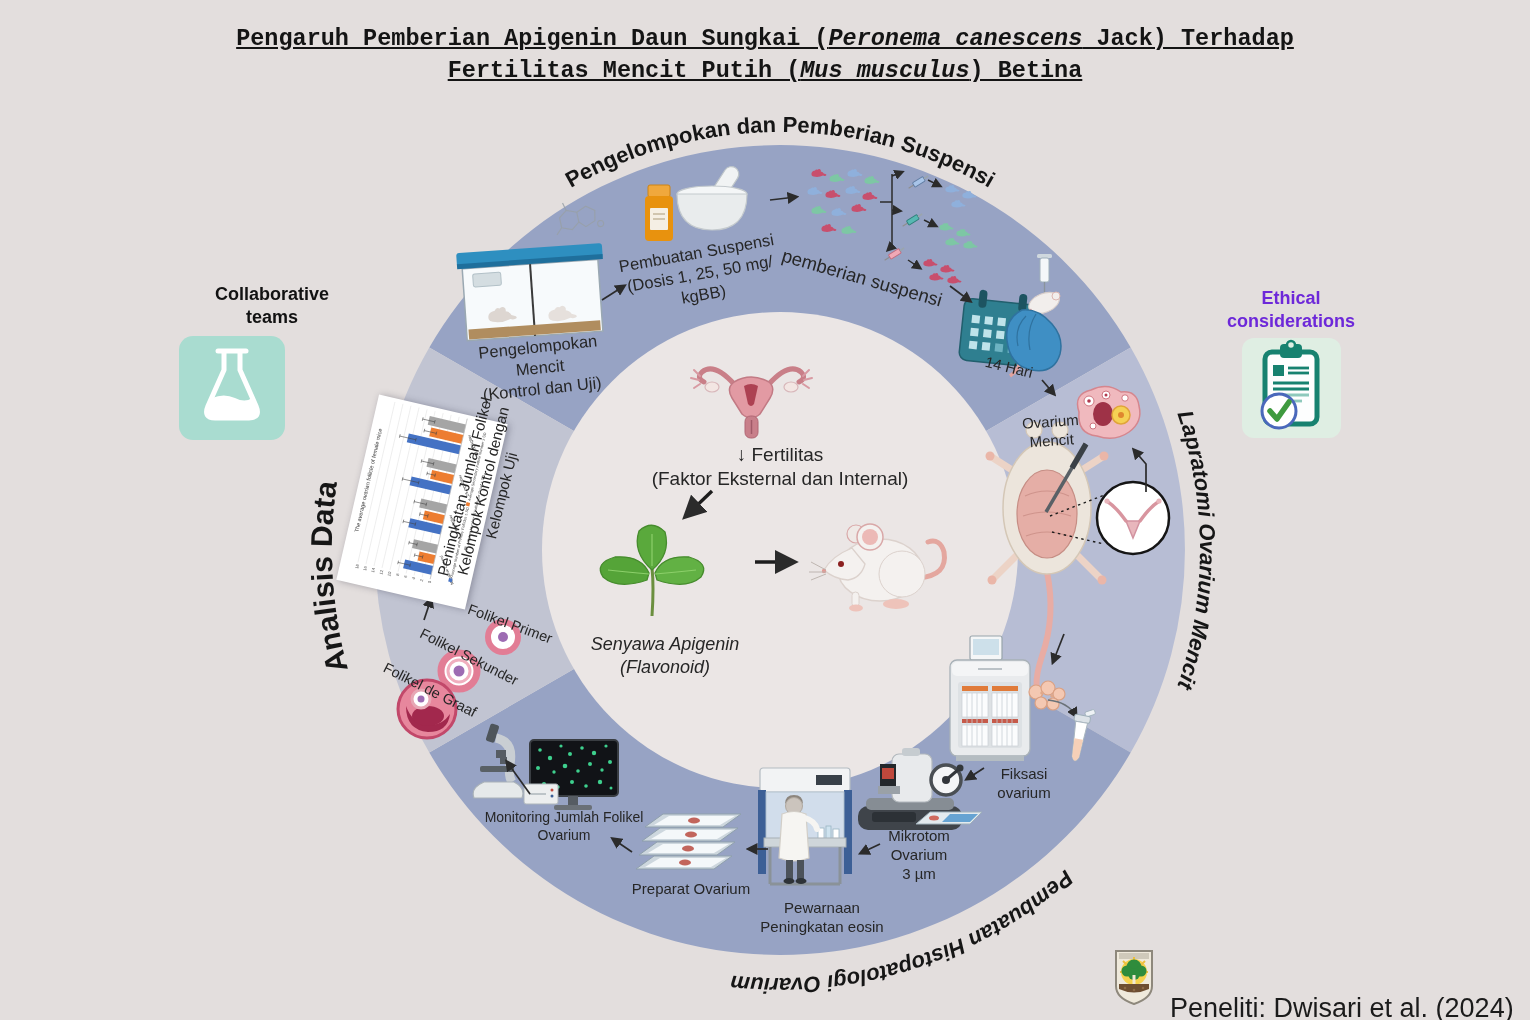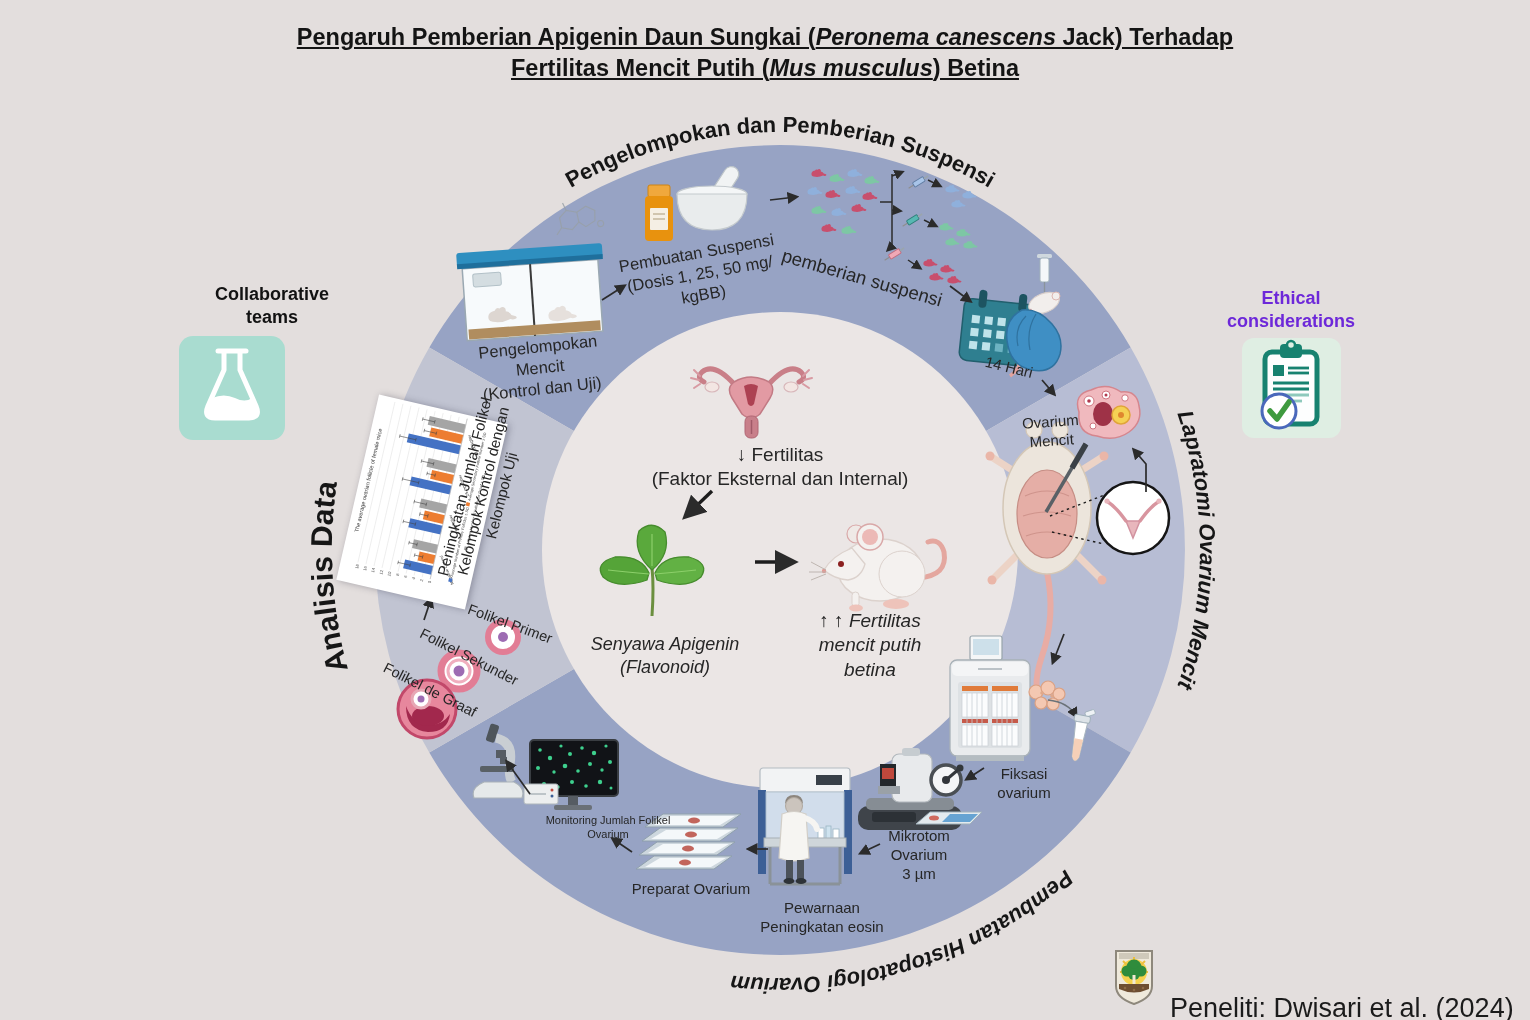--- a/index.html
+++ b/index.html
@@ -1,21 +1,21 @@
 <!DOCTYPE html>
 <html><head>
 <meta charset="utf-8">
 <style>
   html,body{margin:0;padding:0;}
   .stage{position:relative;width:1530px;height:1020px;background:#e3dedd;overflow:hidden;
          font-family:"Liberation Sans",sans-serif;color:#222;}
   .stage svg.layer{position:absolute;left:0;top:0;}
   .title{position:absolute;left:0;right:0;top:22px;text-align:center;font-size:23.5px;
          font-weight:bold;color:#141414;line-height:1.32;}
-  .title .tline{display:inline-block;text-decoration:underline;}
+  .title .tline{display:inline-block;text-decoration:underline;font-family:Liberation Mono, monospace;}
   .title i{font-style:italic;}
   .lbl{position:absolute;transform:translate(-50%,-50%);white-space:pre-line;text-align:center;
        color:#262626;line-height:1.28;}
   .it{font-style:italic;}
   .bold{font-weight:bold;}
   #chart-panel{position:absolute;left:327px;top:436px;width:190px;height:132px;background:#fff;
        box-shadow:0 2px 7px rgba(40,40,60,.35);transform:rotate(-77deg);}
   .footer-text{position:absolute;left:1170px;top:982px;transform:translateY(-55%);
        font-size:27px;color:#1b1b1b;margin-top:28px;}
 </style>
@@ -614,36 +614,33 @@
 <div class="lbl" style="left:1051px;top:431px;font-size:15px;transform:translate(-50%,-50%) rotate(-4deg);">Ovarium
 Mencit</div>
 <div class="lbl" style="left:1024px;top:783px;font-size:15px;">Fiksasi
 ovarium</div>
 <div class="lbl" style="left:919px;top:855px;font-size:15px;">Mikrotom
 Ovarium
 3 µm</div>
 <div class="lbl" style="left:822px;top:917px;font-size:15px;">Pewarnaan
 Peningkatan eosin</div>
 <div class="lbl" style="left:691px;top:889px;font-size:15px;">Preparat Ovarium</div>
-<div class="lbl" style="left:564px;top:827px;font-size:11px;margin-left:44px;">Monitoring Jumlah Folikel
+<div class="lbl" style="left:564px;top:827px;font-size:14px;">Monitoring Jumlah Folikel
 Ovarium</div>
 <div class="lbl" style="left:510px;top:624px;font-size:14.5px;transform:translate(-50%,-50%) rotate(20deg);">Folikel Primer</div>
 <div class="lbl" style="left:469px;top:657px;font-size:14.5px;transform:translate(-50%,-50%) rotate(27deg);">Folikel Sekunder</div>
 <div class="lbl" style="left:430px;top:690px;font-size:14.5px;transform:translate(-50%,-50%) rotate(27deg);">Folikel de Graaf</div>
 <div class="lbl" style="left:483px;top:491px;font-size:15px;transform:translate(-50%,-50%) rotate(-76deg);">Peningkatan Jumlah Folikel
 Kelompok Kontrol dengan
 Kelompok Uji</div>
 
 <div class="lbl it" style="left:665px;top:656px;font-size:18px;">Senyawa Apigenin
 (Flavonoid)</div>
 <div class="lbl" style="left:780px;top:467px;font-size:19px;">↓ Fertilitas
 (Faktor Eksternal dan Internal)</div>
-<div class="lbl it" style="left:870px;top:645px;font-size:19px;">↑ ↑ Fertilitas
-mencit putih
-betina</div>
 
 <div class="lbl bold" style="left:232px;top:306px;font-size:18px;color:#121212;margin-left:40px;">Collaborative
 teams</div>
 <div class="lbl bold" style="left:1291px;top:310px;font-size:18px;color:#6d28d9;">Ethical
 considerations</div>
 
 <div class="footer-text">Peneliti: Dwisari et al. (2024)</div>
 
 </div>
 

